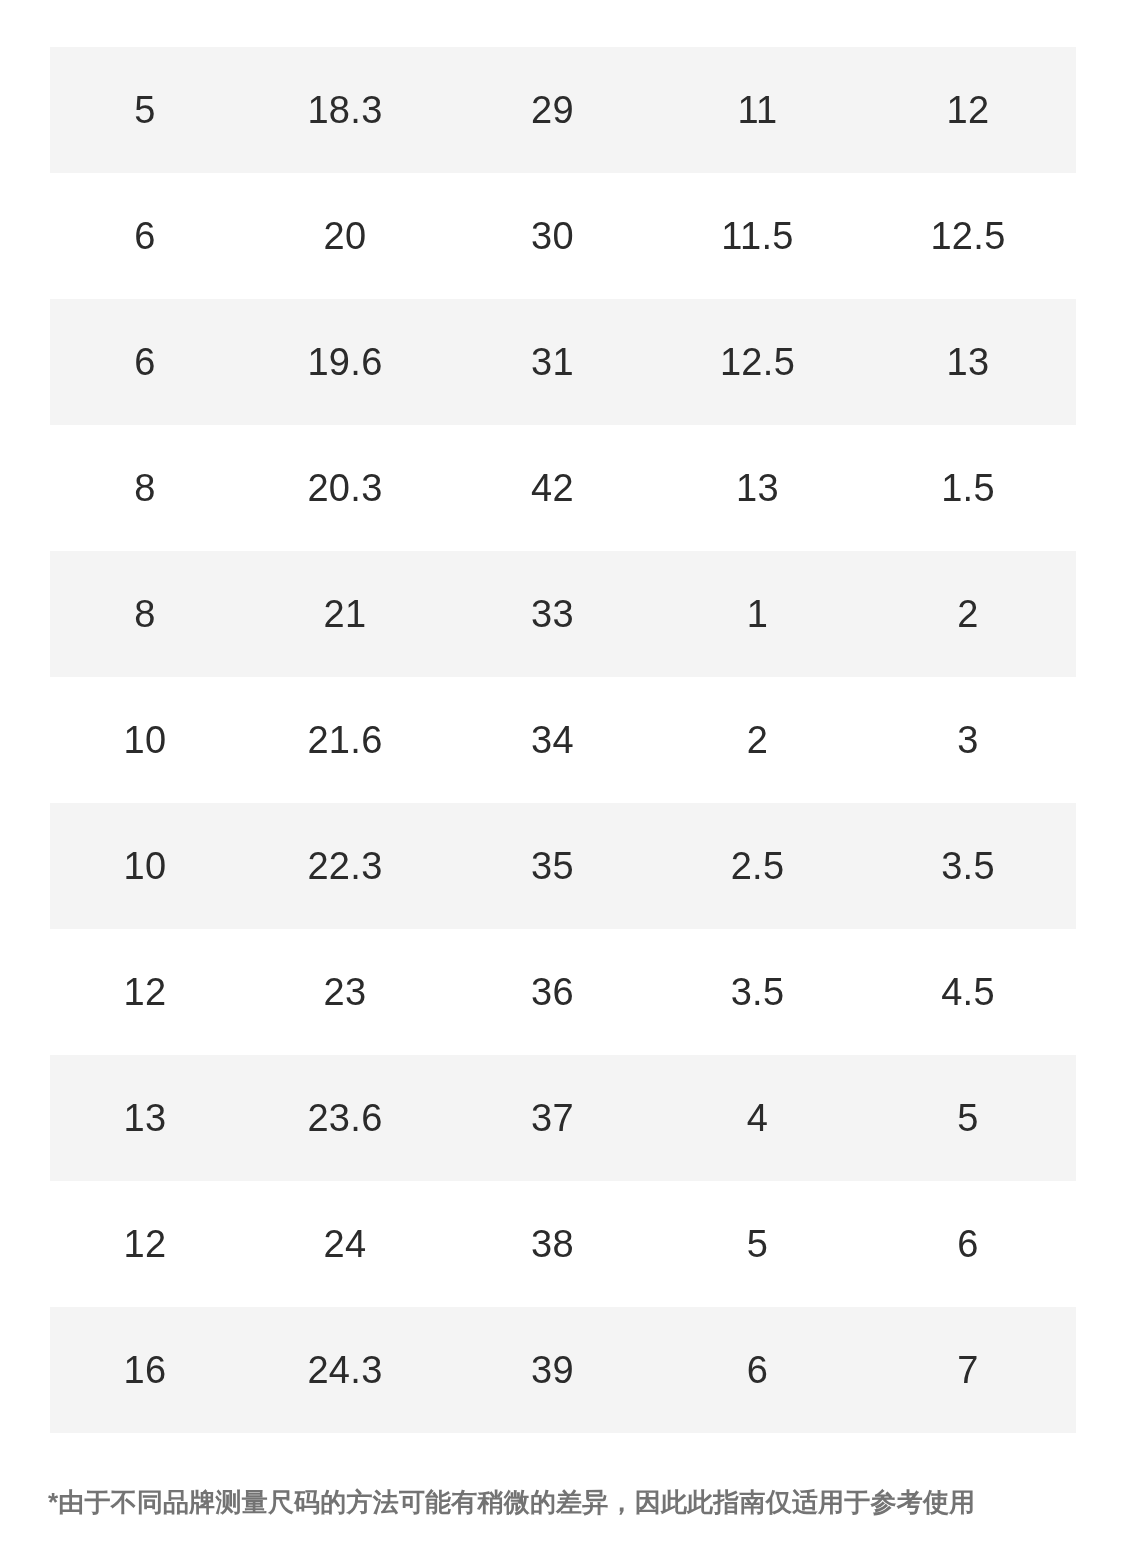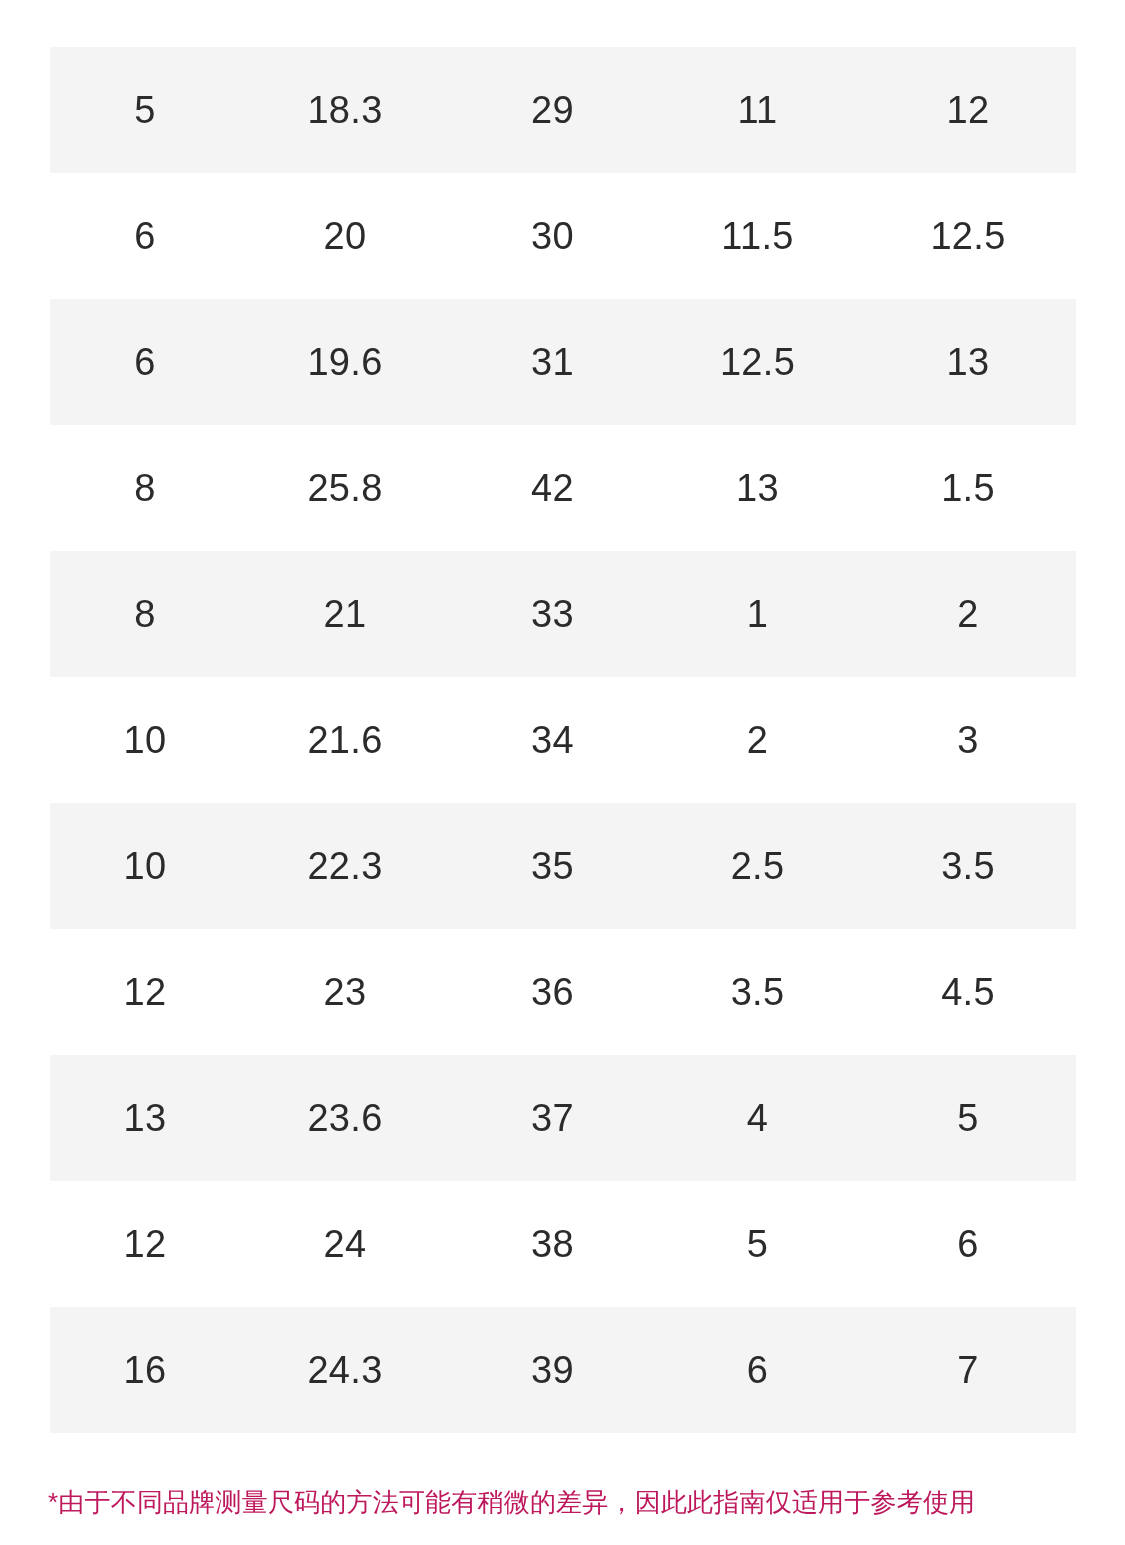--- a/index.html
+++ b/index.html
@@ -70,22 +70,22 @@
   .size-table col.c3 { width: 205px; }
   .size-table col.c4 { width: 216px; }
 
   .footnote {
     position: absolute;
     left: 48px;
     top: 1480px;
     width: 1010px;
     font-size: 26px;
     line-height: 44px;
-    color: #be185d;
-    font-weight: 400;
+    color: #737373;
+    font-weight: 700;
     letter-spacing: 0.2px;
     white-space: normal;
   }
 </style>
 </head>
 <body>
 
 <div class="page">
 
   <div class="table-viewport">
@@ -121,21 +121,21 @@
           </tr>
           <tr class="stripe-odd">
             <td>6</td>
             <td>19.6</td>
             <td>31</td>
             <td>12.5</td>
             <td>13</td>
           </tr>
           <tr class="stripe-even">
             <td>8</td>
-            <td>25.8</td>
+            <td>20.3</td>
             <td>42</td>
             <td>13</td>
             <td>1.5</td>
           </tr>
           <tr class="stripe-odd">
             <td>8</td>
             <td>21</td>
             <td>33</td>
             <td>1</td>
             <td>2</td>

